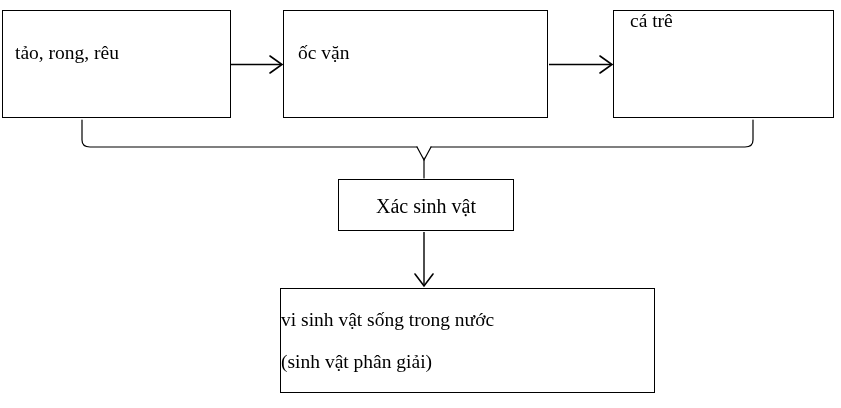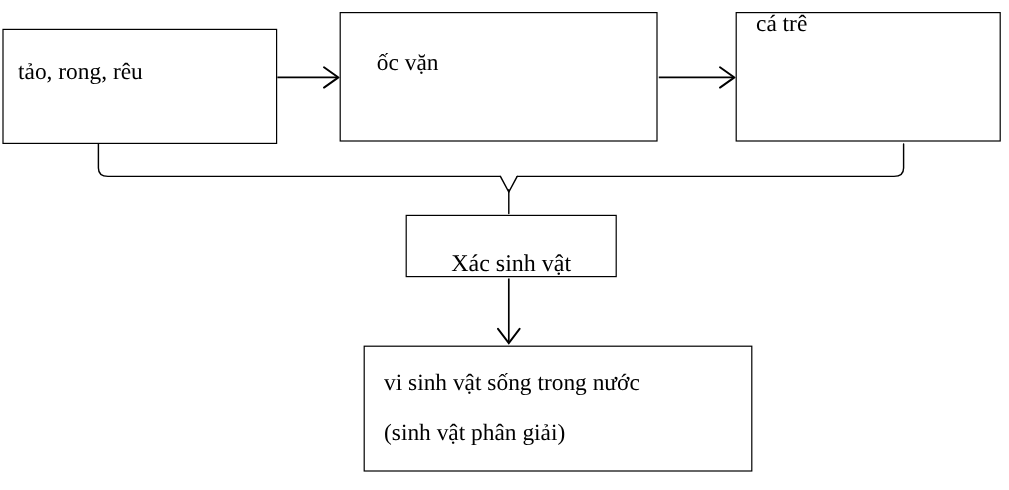--- a/index.html
+++ b/index.html
@@ -32,46 +32,45 @@
     display: block;
     font-size: 19.5px;
     line-height: 1.0;
     white-space: nowrap;
     color: #000000;
   }
   .node.two-line .line:first-child { margin-bottom: 22px; }
 
   
   #box-producer {
-    left: 2px;  top: 24px;  width: 229px; height: 96px;
+    left: 2px;  top: 10px;  width: 229px; height: 108px;
     padding-left: 12px;
   }
   #box-herbivore {
     left: 283px; top: 10px; width: 265px; height: 108px;
-    padding-left: 30px;
+    padding-left: 14px;
   }
   #box-carnivore {
     left: 613px; top: 10px; width: 221px; height: 108px;
     padding-left: 16px;
     justify-content: space-between;
   }
 
   
   #box-detritus {
     left: 338px; top: 179px; width: 176px; height: 52px;
     align-items: center;
-    justify-content: flex-end;
-    padding: 0;
+    justify-content: flex-start;
+    padding: 16px;
   }
   #box-detritus .line { font-size: 20px; }
 
   
   #box-decomposer {
-    left: 303px; top: 288px; width: 324px; height: 105px;
-    padding-left: 16px;
+    left: 280px; top: 288px; width: 375px; height: 105px;
   }
 
   
   #connectors {
     position: absolute;
     left: 0; top: 0;
     width: 841px;
     height: 408px;
     pointer-events: none;
   }

